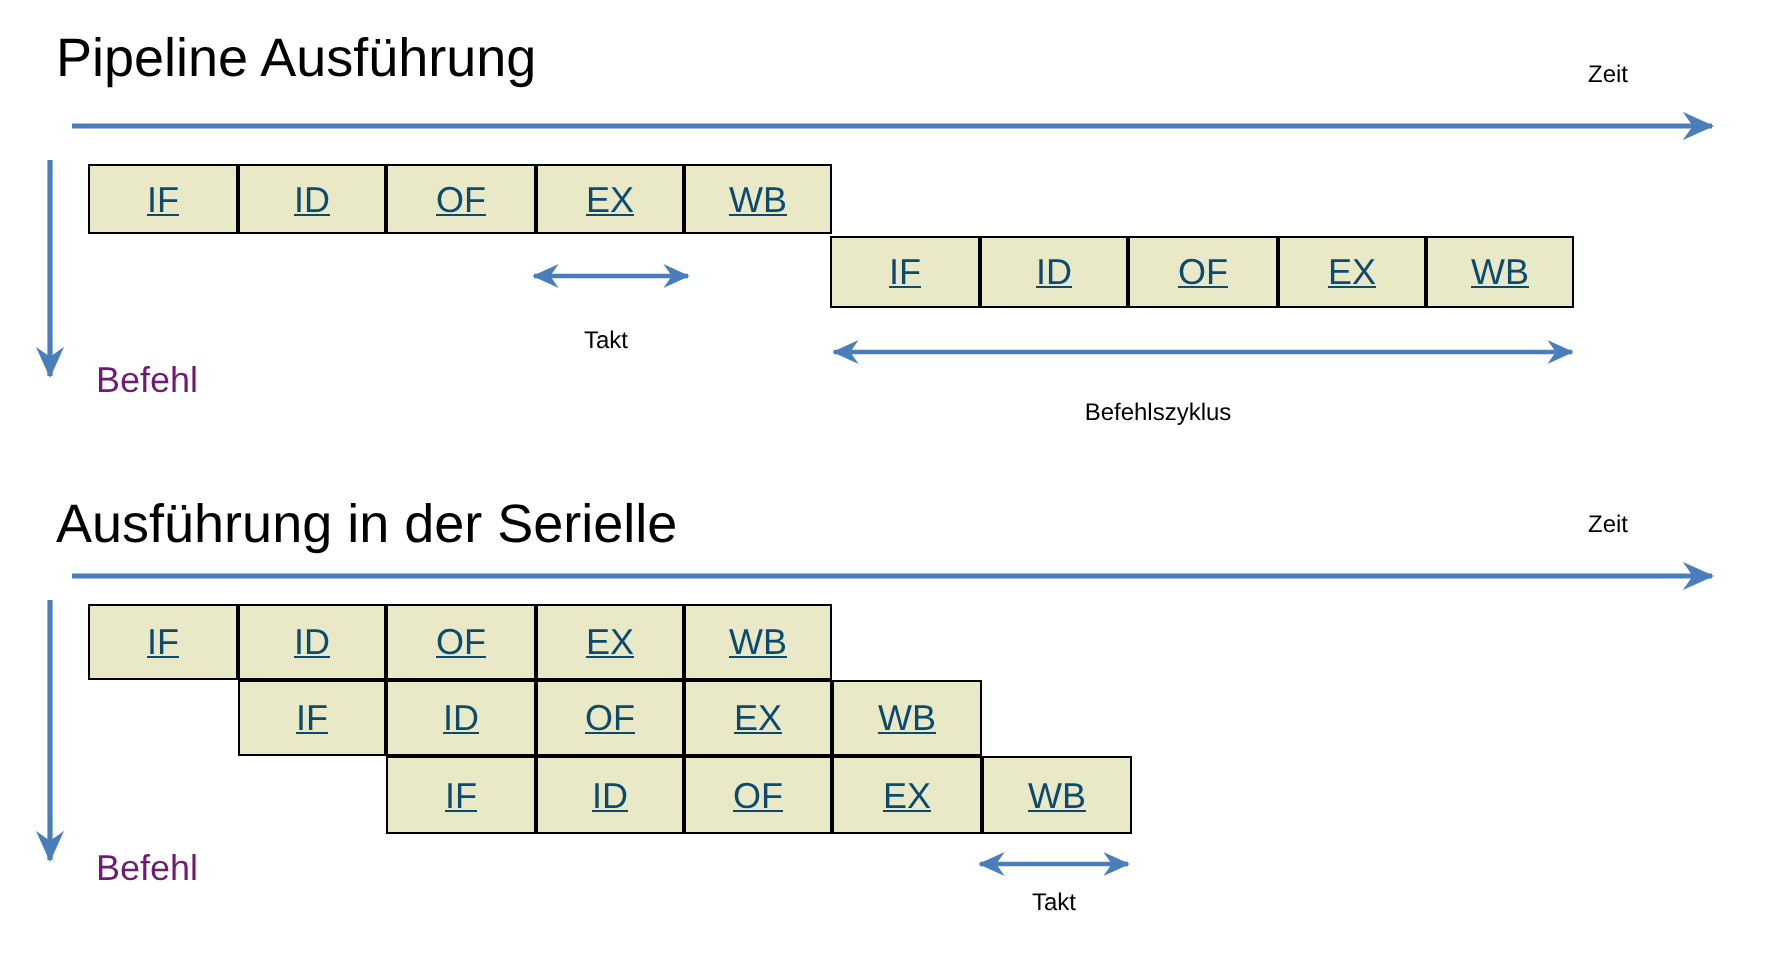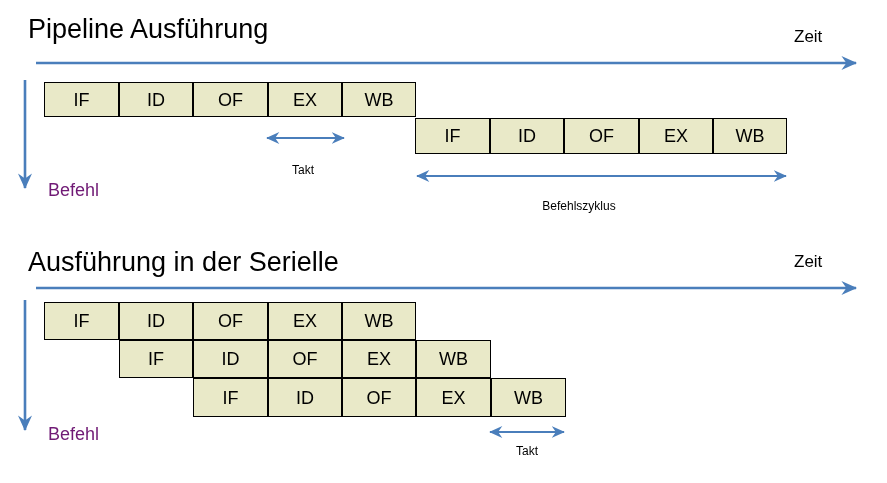--- a/index.html
+++ b/index.html
@@ -25,21 +25,21 @@
     position: absolute;
     font-size: 27px;
     line-height: 30px;
     font-weight: normal;
     color: #000000;
     white-space: nowrap;
     letter-spacing: 0px;
   }
   .axis-label {
     position: absolute;
-    font-size: 17px;
+    font-size: 12px;
     line-height: 20px;
     white-space: nowrap;
     color: #000000;
   }
   .side-label {
     position: absolute;
     font-size: 18px;
     line-height: 21px;
     white-space: nowrap;
     color: #701a75;
@@ -55,21 +55,22 @@
   .stage-box {
     position: absolute;
     box-sizing: border-box;
     background: #e9e9c8;
     border: 1.4px solid #000000;
     display: flex;
     align-items: center;
     justify-content: center;
     font-size: 18px;
     line-height: 18px;
-    color: #000000;
+    color: #0c4a6e;
+    text-decoration: underline;
   }
   svg.overlay {
     position: absolute;
     left: 0; top: 0;
     width: 887px;
     height: 483px;
     overflow: visible;
     pointer-events: none;
   }
 </style>

